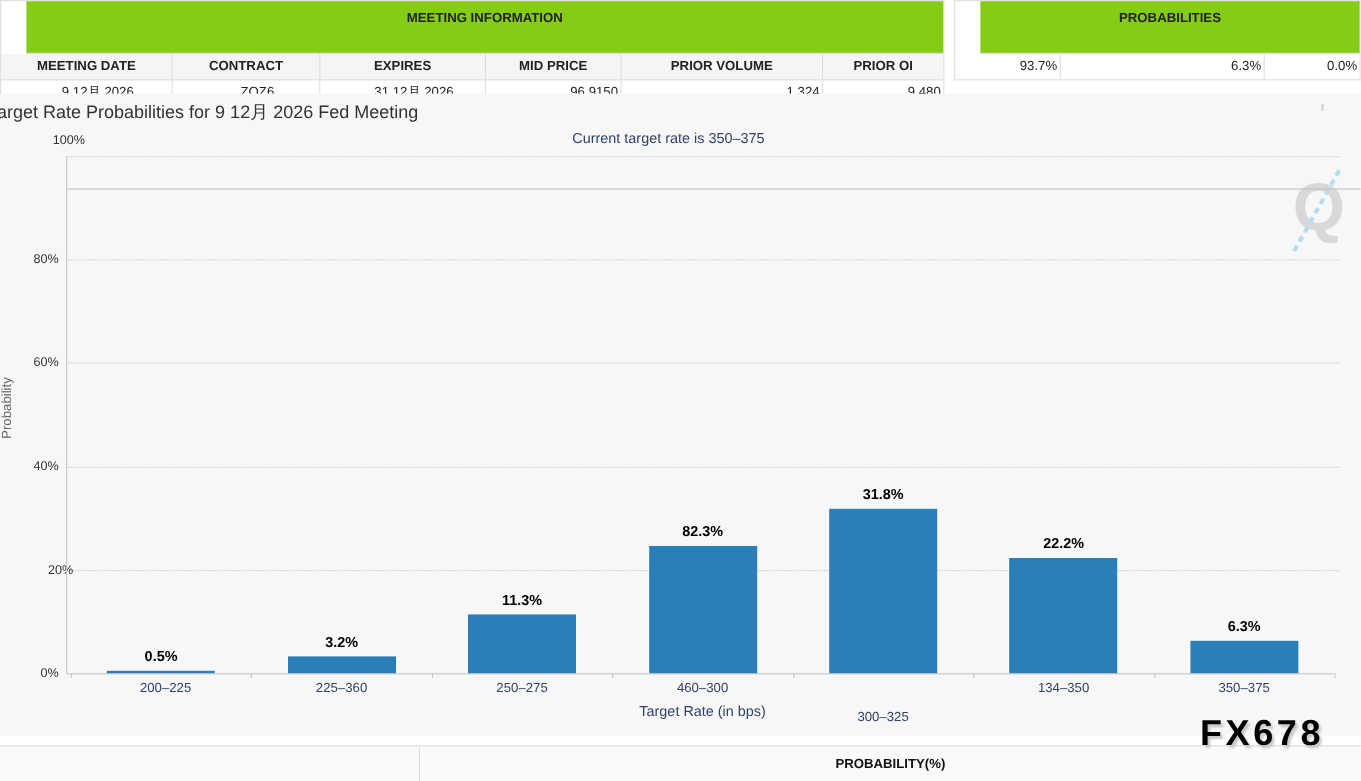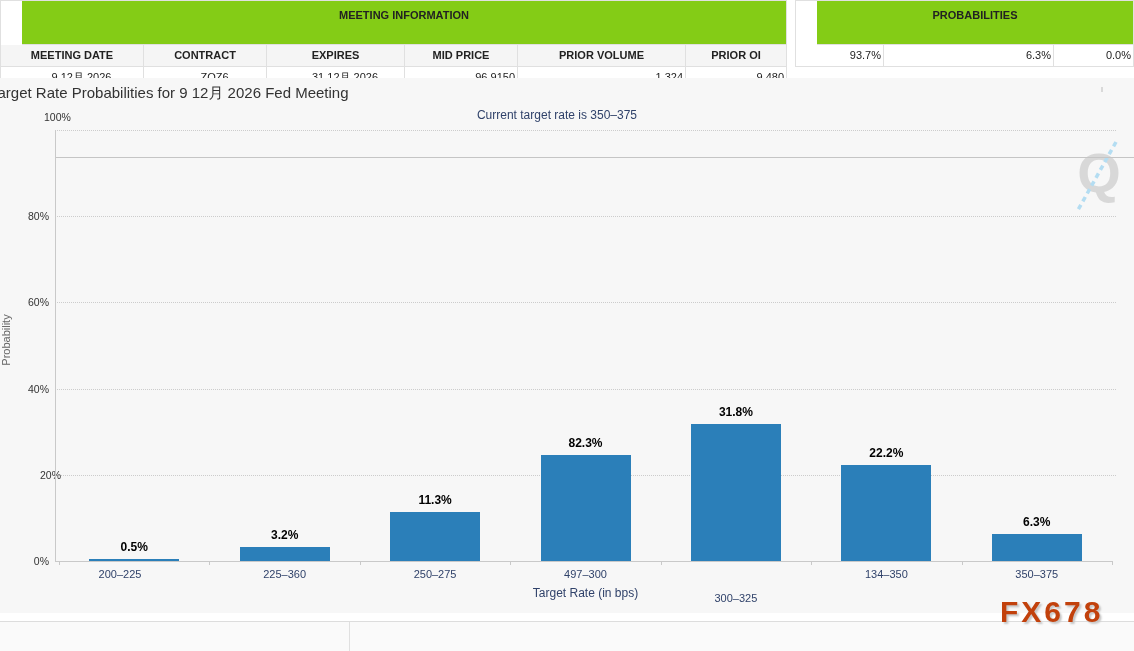--- a/index.html
+++ b/index.html
@@ -49,21 +49,21 @@
   
   #footer { position:absolute; left:0; top:621px; width:1134px; height:30px;
             border-top:1px solid #ddd; display:flex; background:#fafafa; }
   #footer .fcell { border-right:1px solid #e0e0e0; }
   #footer .fcell.left { width:350px; }
   #footer .fcell.right { flex:1; display:flex; align-items:center;
                          justify-content:center; font-size:11px; font-weight:bold;
                          color:#111; border-right:none; }
 
   .fx-watermark { position:absolute; left:1000px; top:595px; font-size:30px;
-                  font-weight:bold; letter-spacing:3px; color:#c2410c;
+                  font-weight:bold; letter-spacing:3px; color:#000000;
                   text-shadow:2px 2px 2px #c6c6c6; z-index:5; }
 </style>
 </head>
 <body>
 
 <div class="tbl" style="left:0; width:787px;">
   <div class="tbl-title">MEETING INFORMATION</div>
   <div class="tbl-row head">
     <div class="cell hd" style="width:143px">MEETING DATE</div>
     <div class="cell hd" style="width:123px">CONTRACT</div>
@@ -124,40 +124,41 @@
       <div class="xtickmark" style="left: 59px; top: 483px;"></div>
       <div class="xtickmark" style="left: 209.429px; top: 483px;"></div>
       <div class="xtickmark" style="left: 359.857px; top: 483px;"></div>
       <div class="xtickmark" style="left: 510.286px; top: 483px;"></div>
       <div class="xtickmark" style="left: 660.714px; top: 483px;"></div>
       <div class="xtickmark" style="left: 811.143px; top: 483px;"></div>
       <div class="xtickmark" style="left: 961.571px; top: 483px;"></div>
       <div class="xtickmark" style="left: 1112px; top: 483px;"></div>
       <div class="bar" style="left: 89.2143px; top: 480.845px; width: 90px; height: 2.155px; background: rgb(43, 127, 185);"></div>
       <div class="datalabel" style="left: 89.2143px; top: 461.845px; width: 90px;">0.5%</div>
-      <div class="catlabel" style="left: 60px; top: 490px; width: 120px;">200–225</div>
+      <div class="catlabel" style="left: 78px; top: 490px; width: 120px;">200–225</div>
       <div class="bar" style="left: 239.643px; top: 469.208px; width: 90px; height: 13.792px; background: rgb(43, 127, 185);"></div>
       <div class="datalabel" style="left: 239.643px; top: 450.208px; width: 90px;">3.2%</div>
       <div class="catlabel" style="left: 224.643px; top: 490px; width: 120px;">225–360</div>
       <div class="bar" style="left: 390.071px; top: 434.297px; width: 90px; height: 48.703px; background: rgb(43, 127, 185);"></div>
       <div class="datalabel" style="left: 390.071px; top: 415.297px; width: 90px;">11.3%</div>
       <div class="catlabel" style="left: 375.071px; top: 490px; width: 120px;">250–275</div>
       <div class="bar" style="left: 540.5px; top: 376.974px; width: 90px; height: 106.026px; background: rgb(43, 127, 185);"></div>
       <div class="datalabel" style="left: 540.5px; top: 357.974px; width: 90px;">82.3%</div>
-      <div class="catlabel" style="left: 525.5px; top: 490px; width: 120px;">497–300</div>
+      <div class="catlabel" style="left: 525.5px; top: 490px; width: 120px;">460–300</div>
       <div class="bar" style="left: 690.929px; top: 345.942px; width: 90px; height: 137.058px; background: rgb(43, 127, 185);"></div>
       <div class="datalabel" style="left: 690.929px; top: 326.942px; width: 90px;">31.8%</div>
       <div class="catlabel" style="left: 675.929px; top: 490px; width: 120px; margin-top: 24px;">300–325</div>
       <div class="bar" style="left: 841.357px; top: 387.318px; width: 90px; height: 95.682px; background: rgb(43, 127, 185);"></div>
       <div class="datalabel" style="left: 841.357px; top: 368.318px; width: 90px;">22.2%</div>
       <div class="catlabel" style="left: 826.357px; top: 490px; width: 120px;">134–350</div>
       <div class="bar" style="left: 991.786px; top: 455.847px; width: 90px; height: 27.153px; background: rgb(43, 127, 185);"></div>
       <div class="datalabel" style="left: 991.786px; top: 436.847px; width: 90px;">6.3%</div>
       <div class="catlabel" style="left: 976.786px; top: 490px; width: 120px;">350–375</div>
       <div class="xaxis-title" style="left: 485.5px; top: 508px; width: 200px;">Target Rate (in bps)</div>
     </div>
 </div>
 
 <div id="footer">
   <div class="fcell left"></div>
+  <div class="fcell right">PROBABILITY(%)</div>
 </div>
 
 <div class="fx-watermark">FX678</div>
 
 </body></html>

